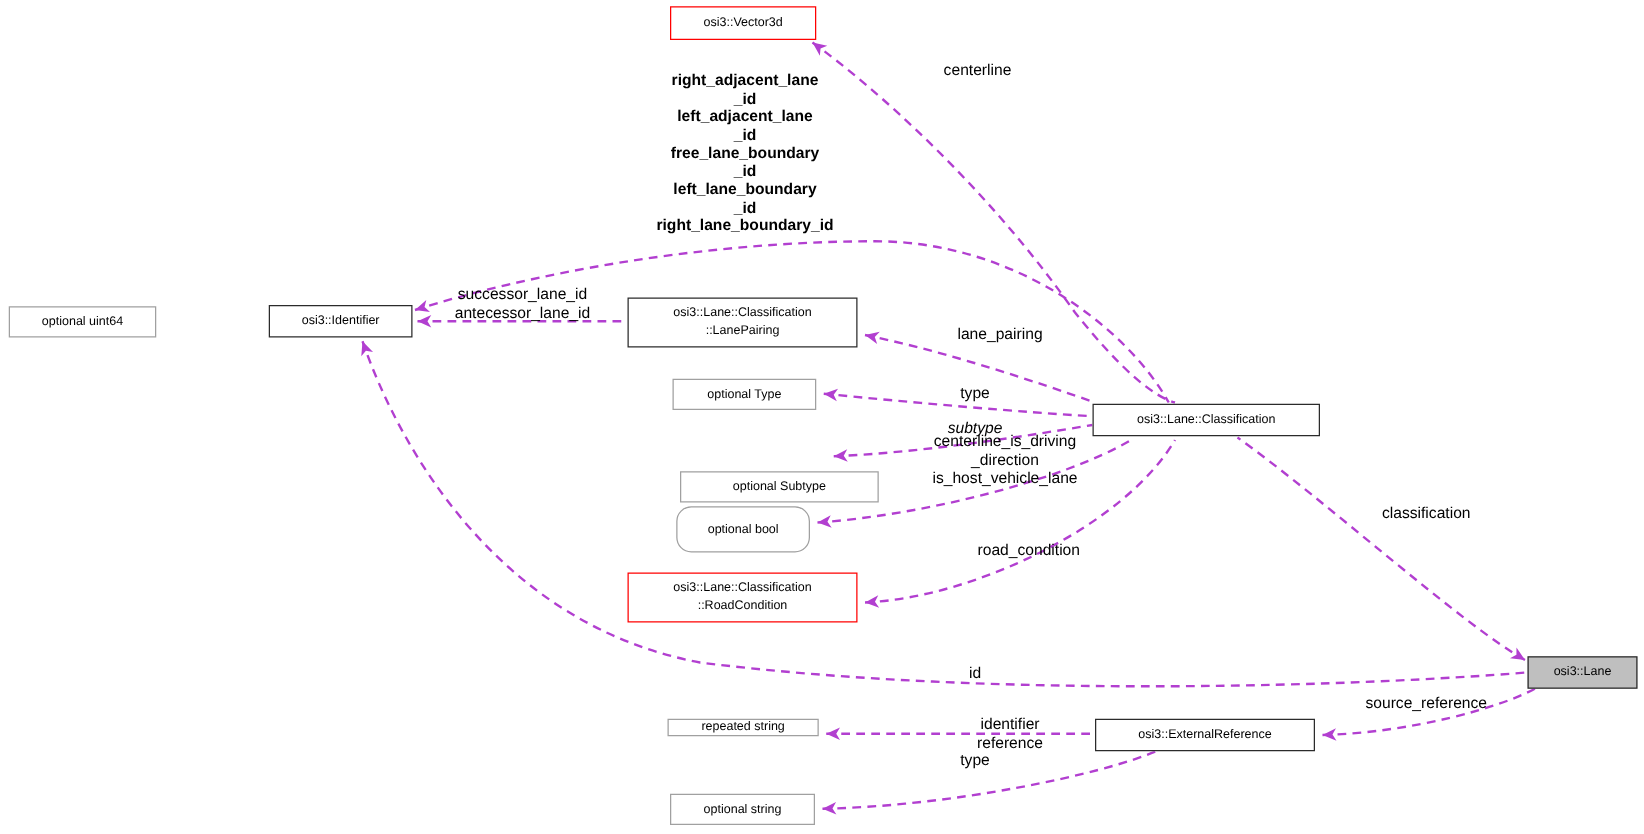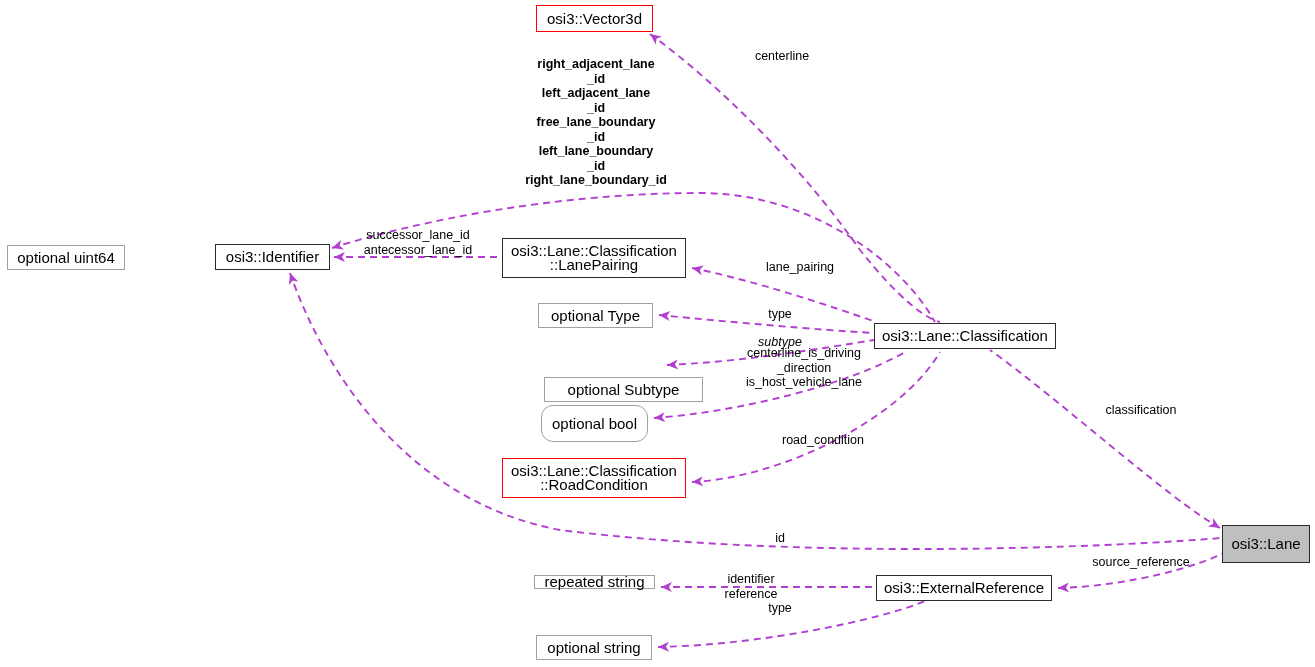--- a/index.html
+++ b/index.html
@@ -22,21 +22,21 @@
     width: 1315px;
     height: 667px;
   }
   .node {
     position: absolute;
     box-sizing: border-box;
     display: flex;
     align-items: center;
     justify-content: center;
     text-align: center;
-    font-size: 15px;
+    font-size: 10px;
     line-height: 14px;
     color: #000000;
     background: #ffffff;
     white-space: pre-line;
     padding: 1px 4px;
   }
   .node.thick {
     border: 1.6px solid #2b2b2b;
   }
   .node.thin {
@@ -106,21 +106,21 @@
       <div class="node thin" style="left: 7px; top: 245px; width: 118px; height: 25px;">optional uint64</div>
       <div class="node thick" style="left: 215px; top: 244px; width: 115px; height: 26px;">osi3::Identifier</div>
       <div class="node thick" style="left: 502px; top: 238px; width: 184px; height: 40px;">osi3::Lane::Classification
 ::LanePairing</div>
       <div class="node thin" style="left: 538px; top: 303px; width: 115px; height: 25px;">optional Type</div>
       <div class="node thin" style="left: 544px; top: 353px; width: 159px; height: 25px; margin-top: 24px;">optional Subtype</div>
       <div class="node thin" style="left: 541px; top: 405px; width: 107px; height: 37px; border-radius: 12px;">optional bool</div>
       <div class="node red" style="left: 502px; top: 458px; width: 184px; height: 40px;">osi3::Lane::Classification
 ::RoadCondition</div>
       <div class="node thick" style="left: 874px; top: 323px; width: 182px; height: 26px;">osi3::Lane::Classification</div>
-      <div class="node filled" style="left: 1222px; top: 525px; width: 88px; height: 38px;">osi3::Lane</div>
+      <div class="node filled" style="left: 1222px; top: 525px; width: 88px; height: 26px;">osi3::Lane</div>
       <div class="node thick" style="left: 876px; top: 575px; width: 176px; height: 26px;">osi3::ExternalReference</div>
       <div class="node thin" style="left: 534px; top: 575px; width: 121px; height: 14px;">repeated string</div>
       <div class="node thin" style="left: 536px; top: 635px; width: 116px; height: 25px;">optional string</div>
     </div>
   <div id="label-layer">
       <div class="edge-label" style="left: 782px; top: 49px;">centerline</div>
       <div class="edge-label" style="left: 596px; top: 57px; font-weight: bold;">right_adjacent_lane
 _id
 left_adjacent_lane
 _id
@@ -134,18 +134,18 @@
       <div class="edge-label" style="left: 780px; top: 260px; margin-left: 20px;">lane_pairing</div>
       <div class="edge-label" style="left: 780px; top: 307px;">type</div>
       <div class="edge-label" style="left: 780px; top: 335px; font-style: italic;">subtype</div>
       <div class="edge-label" style="left: 780px; top: 346px; margin-left: 24px;">centerline_is_driving
 _direction
 is_host_vehicle_lane</div>
       <div class="edge-label" style="left: 780px; top: 433px; margin-left: 43px;">road_condition</div>
       <div class="edge-label" style="left: 1141px; top: 403px;">classification</div>
       <div class="edge-label" style="left: 780px; top: 531px;">id</div>
       <div class="edge-label" style="left: 1141px; top: 555px;">source_reference</div>
-      <div class="edge-label" style="left: 751px; top: 572px;">identifier
+      <div class="edge-label" style="left: 808px; top: 572px;">identifier
 reference</div>
       <div class="edge-label" style="left: 780px; top: 601px;">type</div>
     </div>
 
 </div>
 
 </body></html>

